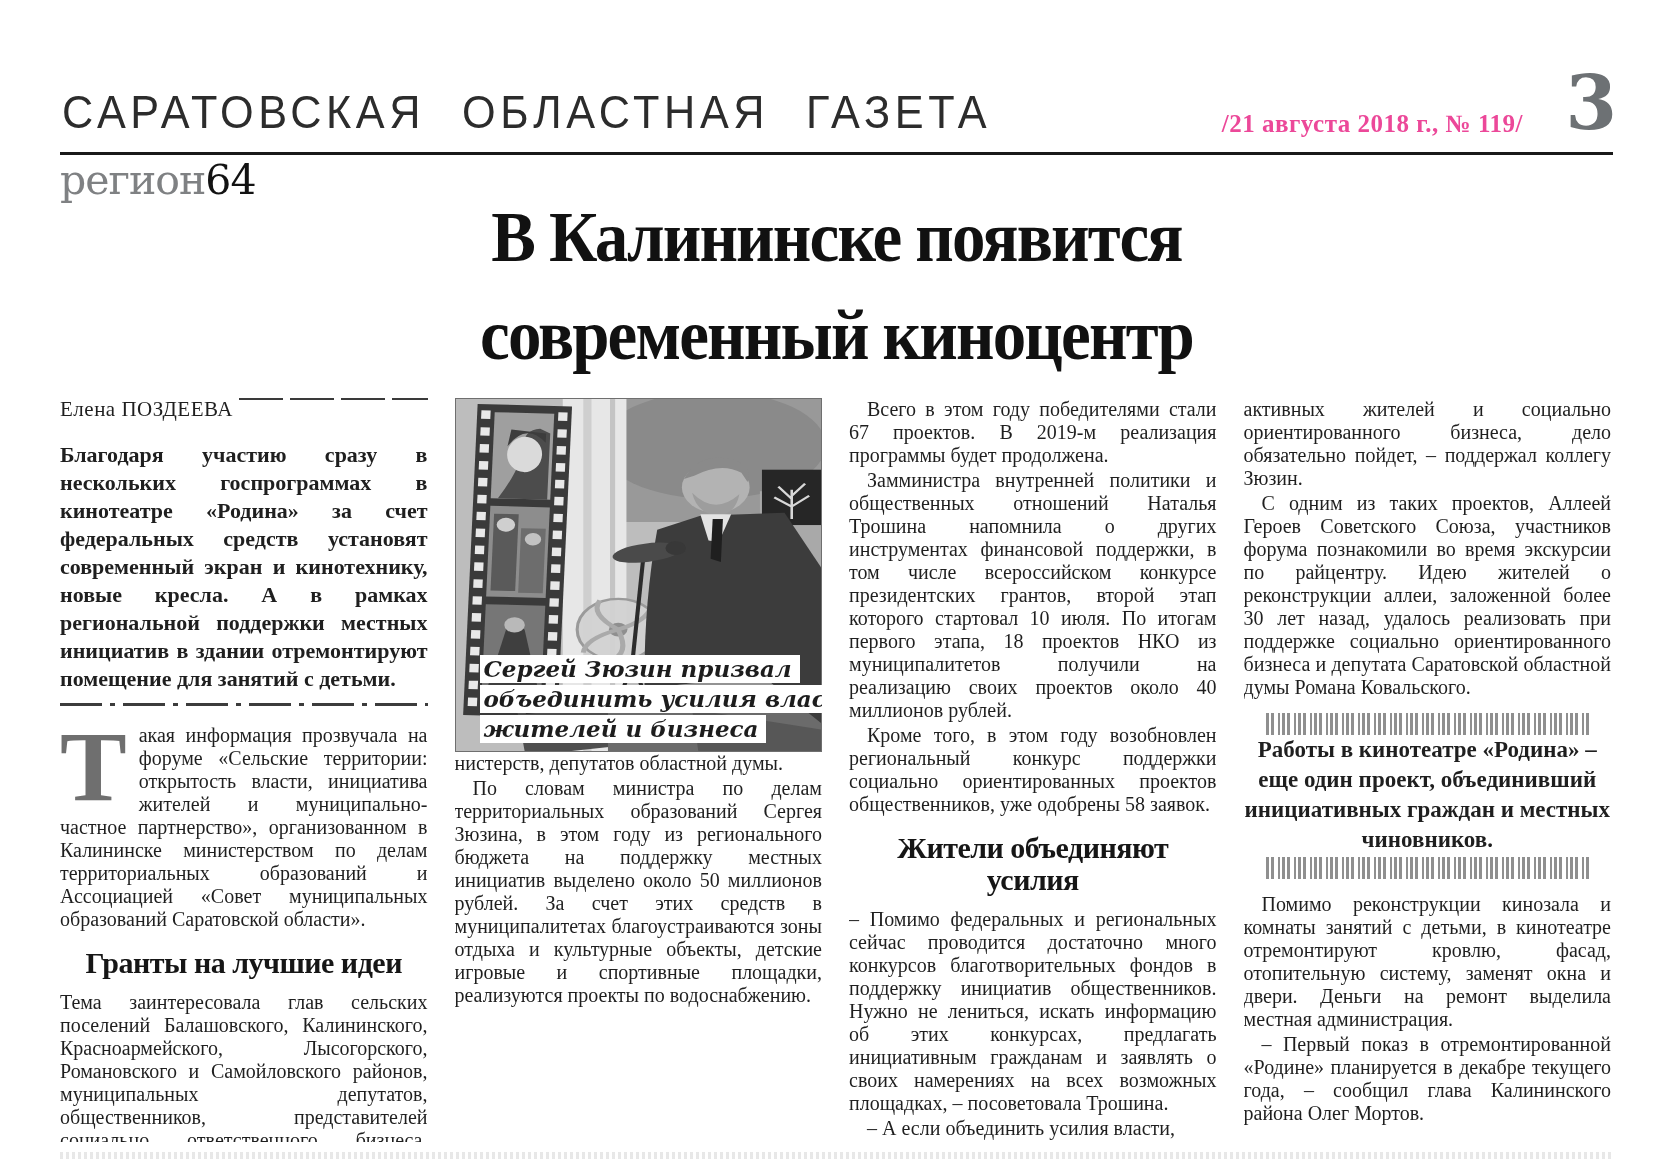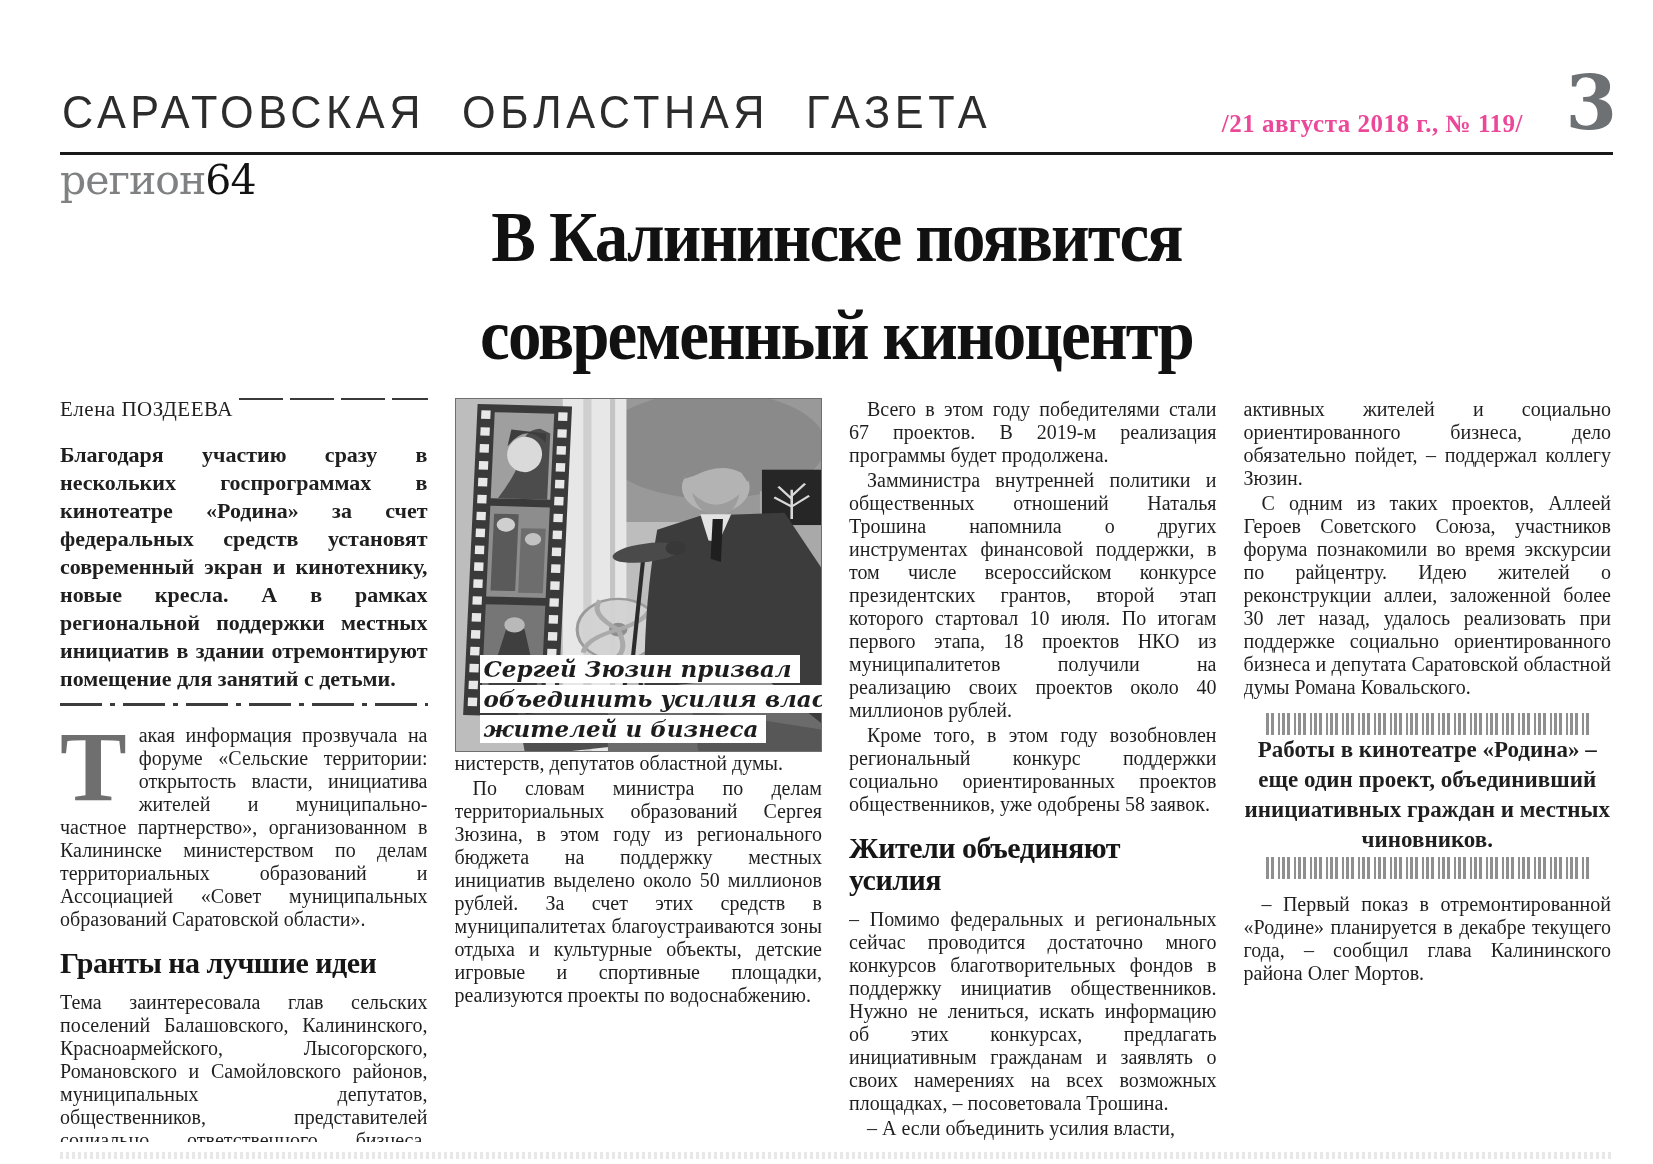--- a/index.html
+++ b/index.html
@@ -66,21 +66,21 @@
   }
   
   .dropcap {
     float:left; font-weight:bold; color:#6f6f6f;
     font-size:100px; line-height:74px; padding:6px 12px 0 0;
     font-family:"Liberation Serif", serif;
   }
   
   .subhead {
     font-weight:bold; font-size:30px; line-height:32px; letter-spacing:-0.5px;
-    text-align:left; margin:16px 0 12px 0; color:#161616;
+    text-align:center; margin:16px 0 12px 0; color:#161616;
   }
   
   .figure { position:relative; width:100%; height:354px; border:1px solid #6f6f6f; box-sizing:border-box; background:#bdbdbd; }
   .figure svg { display:block; width:100%; height:100%; }
   .caption { position:absolute; left:24px; bottom:8px; }
   .caption .cap-line {
     display:inline-block; background:#ffffff; padding:1px 8px 1px 4px; margin-top:2px;
     font-family:"DejaVu Serif", serif; font-style:italic; font-weight:bold;
     font-size:23px; line-height:26px; color:#1d1d1d; white-space:nowrap;
   }
@@ -262,19 +262,20 @@
     </div>
 
     <div class="col">
       <p>активных жителей и социально ориентированного бизнеса, дело обязательно пойдет, – поддержал коллегу Зюзин.</p>
       <p class="indent">С одним из таких проектов, Аллеей Героев Советского Союза, участников форума познакомили во время экскурсии по райцентру. Идею жителей о реконструкции аллеи, заложенной более 30 лет назад, удалось реализовать при поддержке социально ориентированного бизнеса и депутата Саратовской областной думы Романа Ковальского.</p>
       <div class="pullquote">
         <div class="pq-bar"></div>
         <p class="pq-text">Работы в кинотеатре «Родина» – еще один проект, объединивший инициативных граждан и местных чиновников.</p>
         <div class="pq-bar"></div>
       </div>
+      <p class="indent">Помимо реконструкции кинозала и комнаты занятий с детьми, в кинотеатре отремонтируют кровлю, фасад, отопительную систему, заменят окна и двери. Деньги на ремонт выделила местная администрация.</p>
       <p class="indent">– Первый показ в отремонтированной «Родине» планируется в декабре текущего года, – сообщил глава Калининского района Олег Мортов.</p>
     </div>
 
   </div>
 
   <div class="bottom-strip"></div>
 </div>
 
 </body></html>

